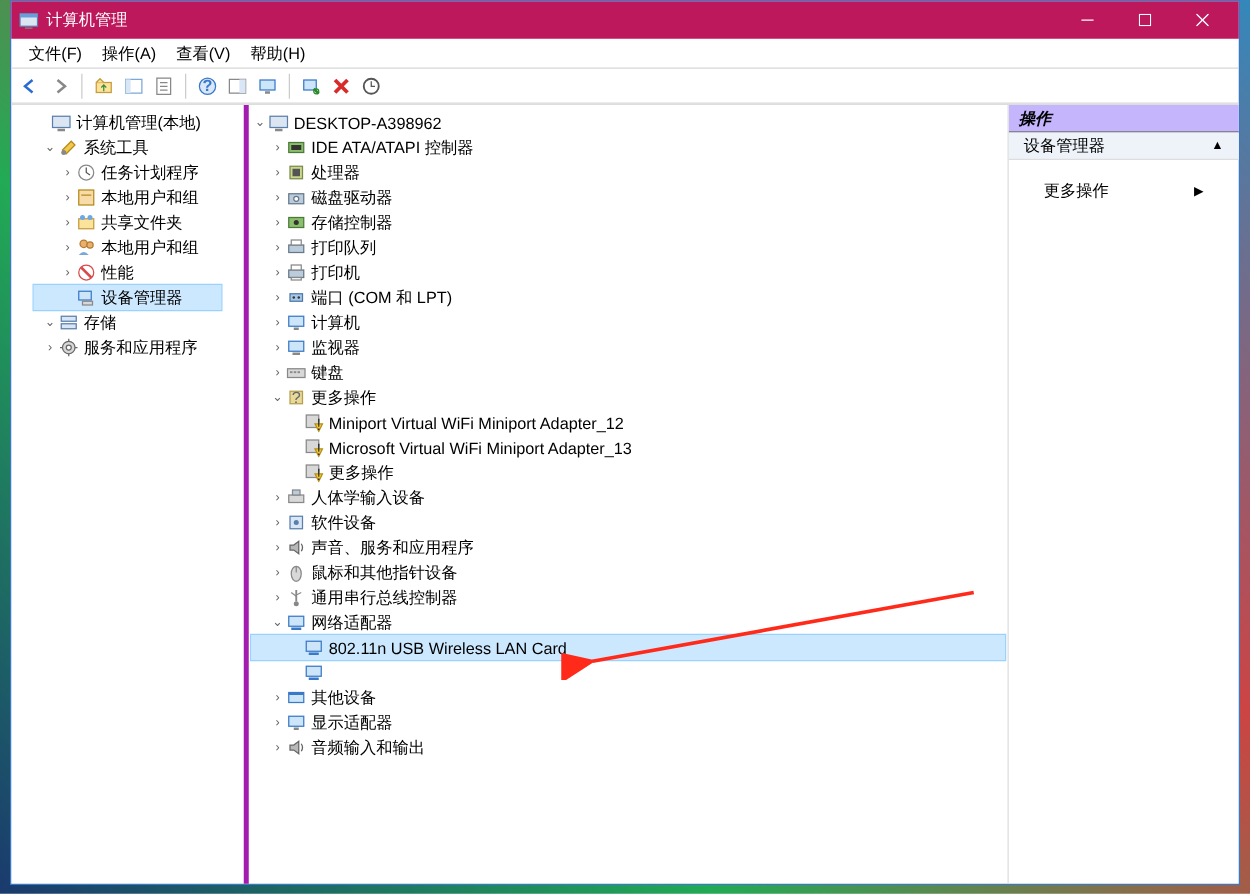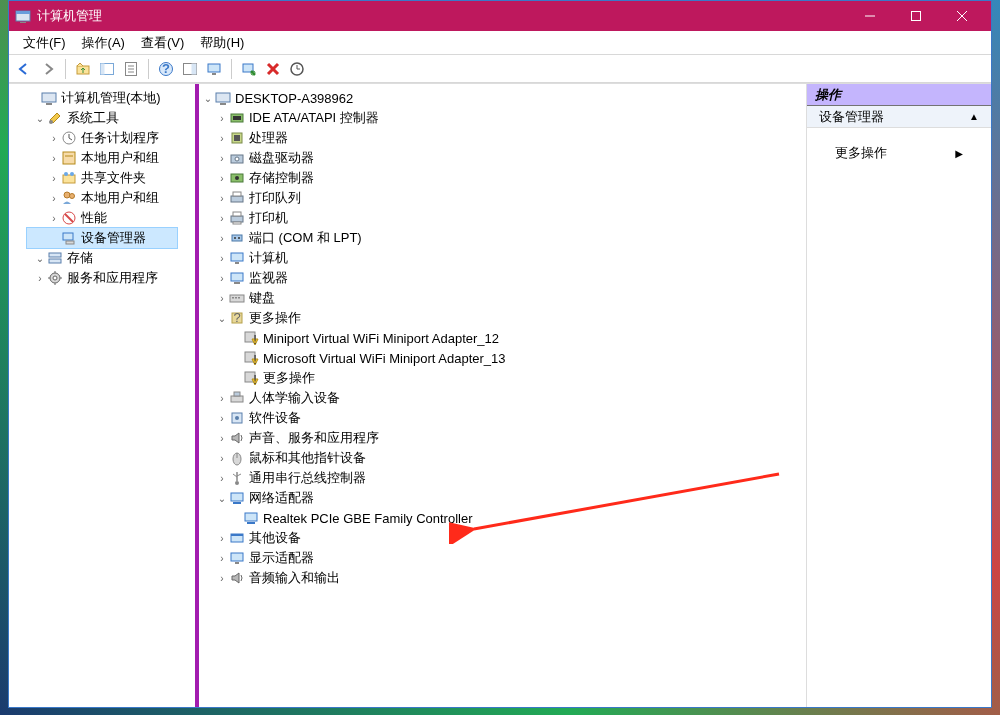--- a/index.html
+++ b/index.html
@@ -566,29 +566,40 @@
                   <span class="nicon">
                     <svg width="16" height="16">
                       <rect x="2" y="3" width="12" height="8" fill="#cde5f8" stroke="#3a78c8"></rect>
                       <rect x="4" y="12" width="8" height="2" fill="#3a78c8"></rect>
                     </svg>
                   </span>
                   <span>网络适配器</span>
                 </div>
               <ul>
                 <li>
-                    <div class="node">
+                    <div class="node selected">
                       <span class="indent" style="width:42px"></span>
                       <span class="nicon">
                         <svg width="16" height="16">
                           <rect x="2" y="3" width="12" height="8" fill="#cde5f8" stroke="#3a78c8"></rect>
                           <rect x="4" y="12" width="8" height="2" fill="#3a78c8"></rect>
                         </svg>
                       </span>
-                      <span>Realtek PCIe GBE Family Controller</span>
+                      <span>802.11n USB Wireless LAN Card</span>
+                    </div>
+                  </li>
+                <li>
+                    <div class="node">
+                      <span class="indent" style="width:42px"></span>
+                      <span class="nicon">
+                        <svg width="16" height="16">
+                          <rect x="2" y="3" width="12" height="8" fill="#cde5f8" stroke="#3a78c8"></rect>
+                          <rect x="4" y="12" width="8" height="2" fill="#3a78c8"></rect>
+                        </svg>
+                      </span>
                     </div>
                   </li>
               </ul>
             </li>
             <li>
                 <div class="node">
                   <span class="indent" style="width:14px"></span>
                   <span class="arrow">›</span>
                   <span class="nicon">
                     <svg width="16" height="16">

